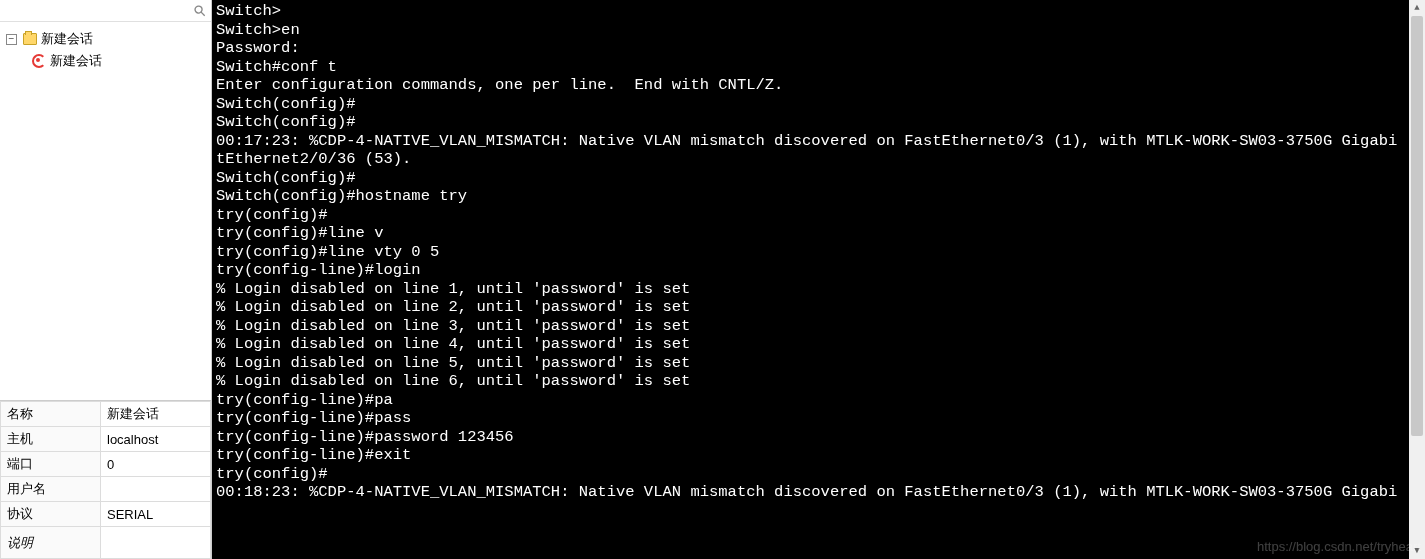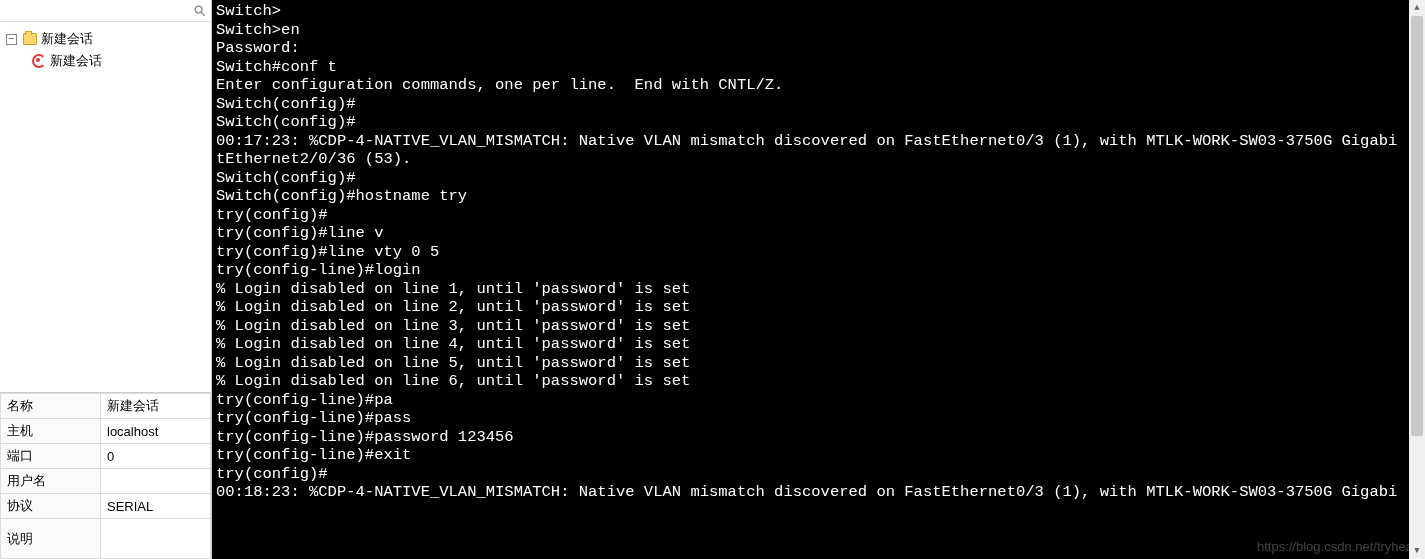--- a/index.html
+++ b/index.html
@@ -90,21 +90,21 @@
     border:1px solid #dcdcdc;
     padding:3px 6px;
     height:24px;
     vertical-align:middle;
     margin-top:27px;
   }
   .props td:first-child{
     width:100px;
     background:#fafafa;
   }
-  .props .tall td{ height:40px; }
+  .props .tall td{ height:32px;font-style:italic; }
   .right-panel{
     flex:1;
     background:#000;
     color:#fff;
     font-family:"Courier New",monospace;
     font-size:15.5px;
     line-height:18.5px;
     padding:2px 4px 0 4px;
     white-space:pre;
     overflow:hidden;

